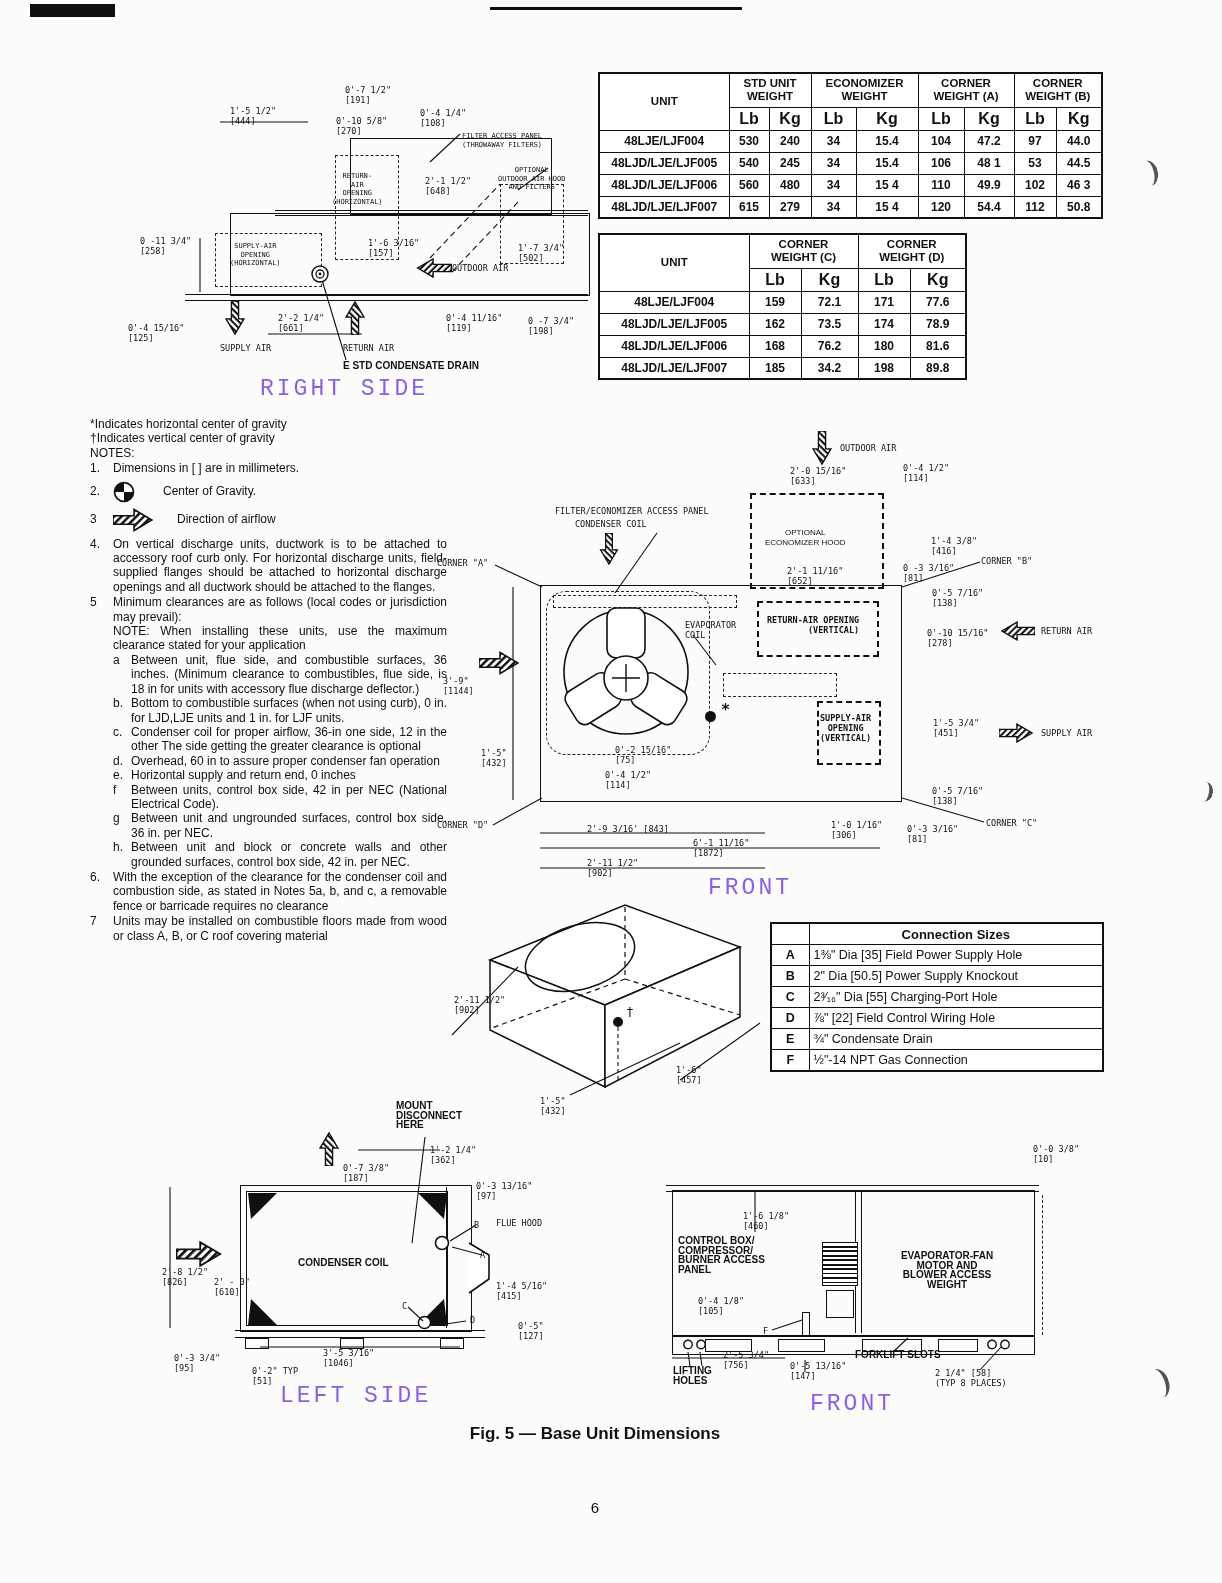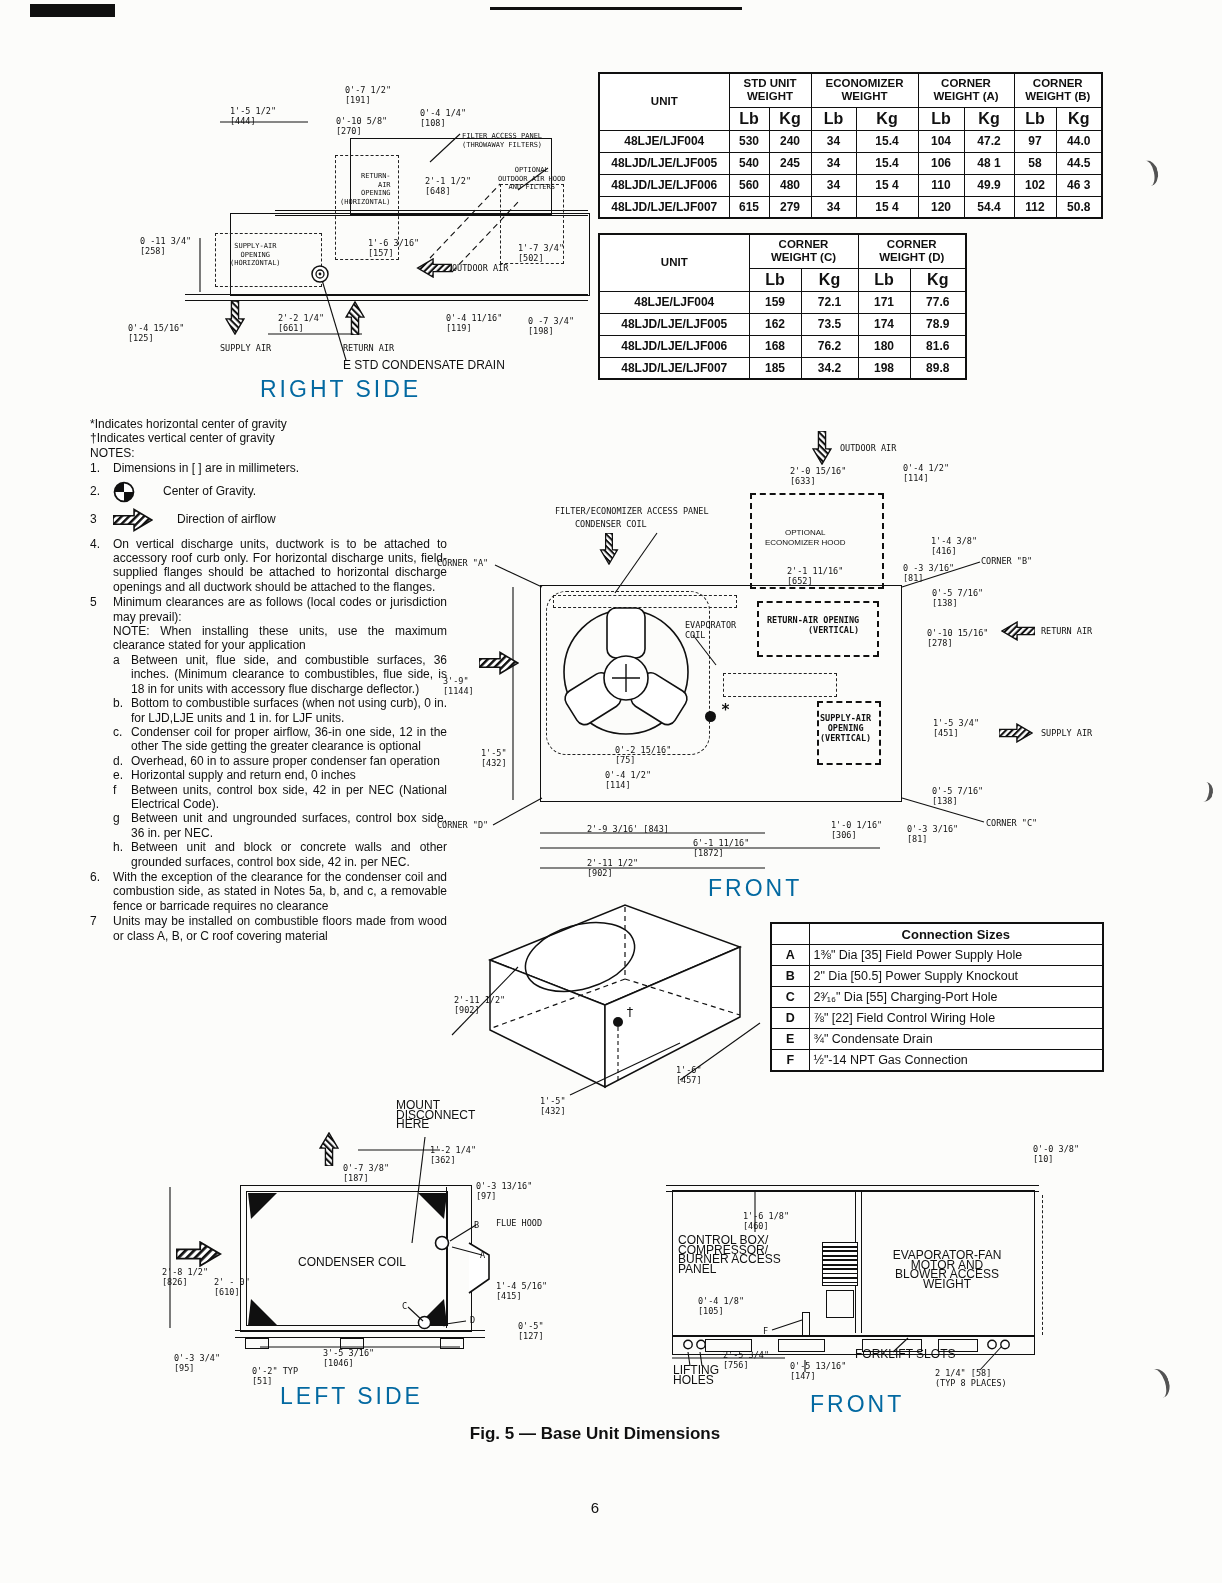--- a/index.html
+++ b/index.html
@@ -2,24 +2,24 @@
 <html><head>
 <meta charset="utf-8">
 <style>
   html,body{margin:0;padding:0}
   body{width:1222px;height:1583px;position:relative;background:#fcfcfa;color:#101010;
        font-family:"Liberation Sans",sans-serif;overflow:hidden}
   .abs{position:absolute}
   .lbl{position:absolute;font-family:"DejaVu Sans Mono",monospace;font-size:8.5px;
        line-height:10px;white-space:pre-line;color:#101010}
   .lbl.sm{font-size:7px;line-height:8.5px}
-  .lbl.bld{font-family:"Liberation Sans",sans-serif;font-weight:normal;font-size:12px;line-height:9.5px}
+  .lbl.bld{font-family:"Liberation Sans",sans-serif;font-weight:bold;font-size:10px;line-height:9.5px}
   .lbl.big{font-size:15px;font-weight:bold}
-  .dtitle{position:absolute;font-family:Liberation Sans, sans-serif;font-size:23px;
-          letter-spacing:3px;color:#0369a1}
+  .dtitle{position:absolute;font-family:Liberation Mono, monospace;font-size:23px;
+          letter-spacing:3px;color:#8b5cf6}
   .box{position:absolute;border:1.6px solid #101010;background:transparent}
   .dash{position:absolute;border:1.3px dashed #222}
   .dashb{position:absolute;border:2px dashed #111}
   .dbl-h{position:absolute;border-top:1.6px solid #101010;border-bottom:1.6px solid #101010}
   .line-v{position:absolute;width:0;border-left:1.3px solid #101010}
   .vdash{position:absolute;width:0;border-left:1.4px dashed #222}
   .harrow{position:absolute}
   .ov{position:absolute;left:0;top:0;pointer-events:none}
   .ov line{stroke:#101010;stroke-width:1.1}
   .tri{position:absolute;width:0;height:0;border-style:solid;border-color:transparent}
@@ -112,21 +112,21 @@
 [270]</span>
   <span class="lbl" style="left:320px;top:36px">0'-4 1/4"
 [108]</span>
   <span class="lbl sm" style="left:362px;top:60px">FILTER ACCESS PANEL
 (THROWAWAY FILTERS)</span>
   <span class="lbl" style="left:325px;top:104px">2'-1 1/2"
 [648]</span>
   <span class="lbl sm" style="left:398px;top:94px;text-align:center">OPTIONAL
 OUTDOOR AIR HOOD
 AND FILTERS</span>
-  <span class="lbl sm" style="left:240px;top:100px;text-align:right">RETURN-
+  <span class="lbl sm" style="left:232px;top:100px;text-align:center">RETURN-
 AIR
 OPENING
 (HORIZONTAL)</span>
   <span class="lbl" style="left:40px;top:164px">0 -11 3/4"
 [258]</span>
   <span class="lbl sm" style="left:130px;top:170px;text-align:center">SUPPLY-AIR
 OPENING
 (HORIZONTAL)</span>
   <span class="lbl" style="left:268px;top:166px">1'-6 3/16"
 [157]</span>
@@ -193,21 +193,21 @@
     <td>44.0</td>
   </tr>
   <tr>
     <td class="uc">48LJD/LJE/LJF005</td>
     <td>540</td>
     <td>245</td>
     <td>34</td>
     <td>15.4</td>
     <td>106</td>
     <td>48 1</td>
-    <td>58</td>
+    <td>53</td>
     <td>44.5</td>
   </tr>
   <tr>
     <td class="uc">48LJD/LJE/LJF006</td>
     <td>560</td>
     <td>480</td>
     <td>34</td>
     <td>15 4</td>
     <td>110</td>
     <td>49.9</td>

